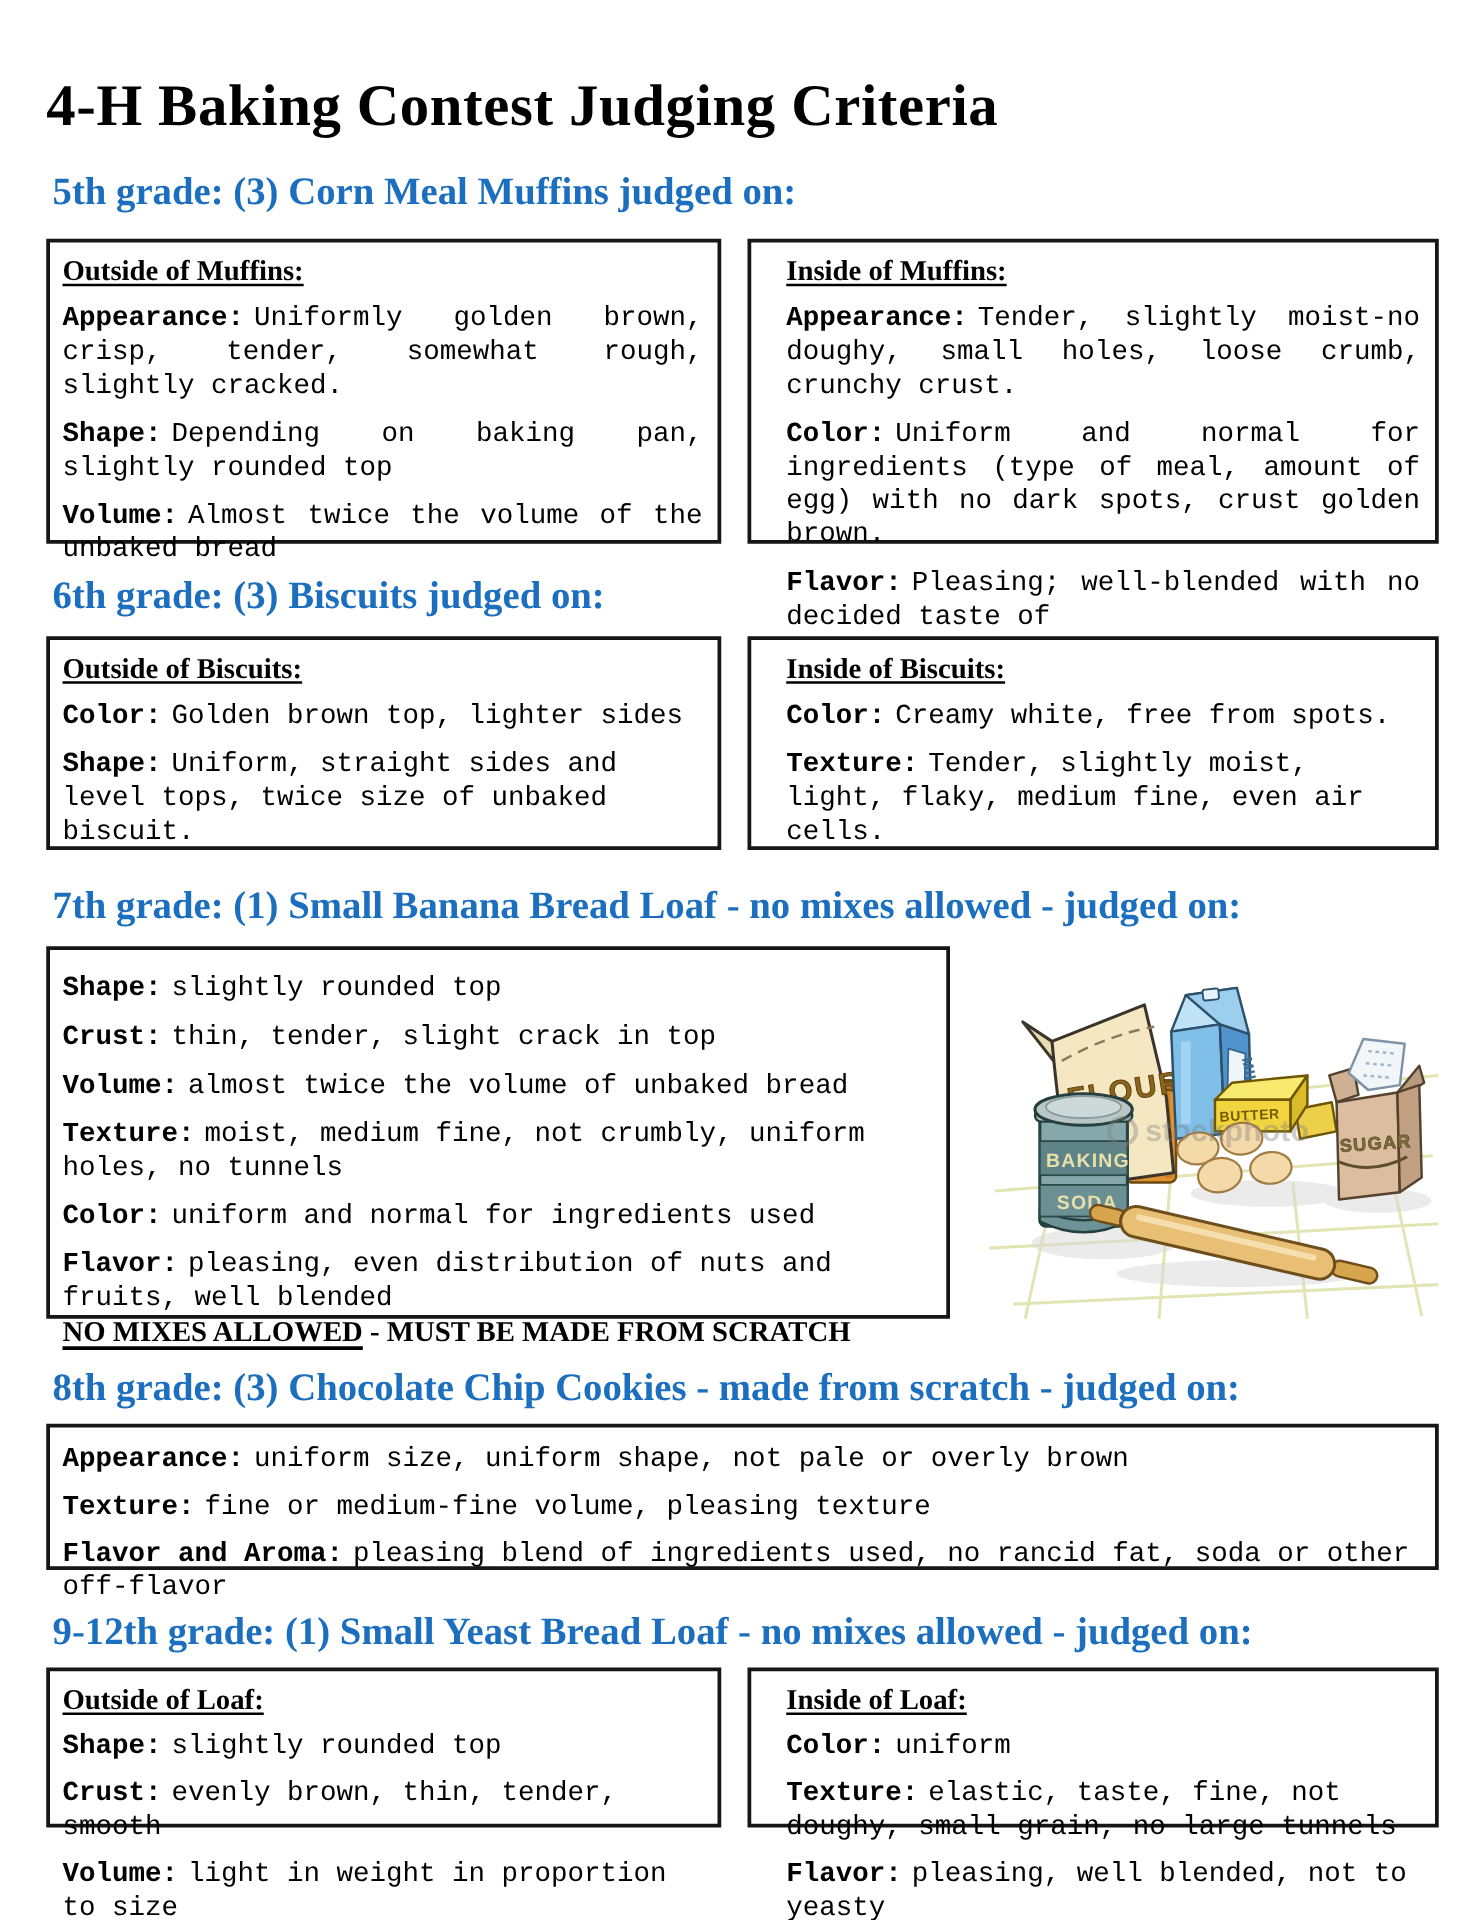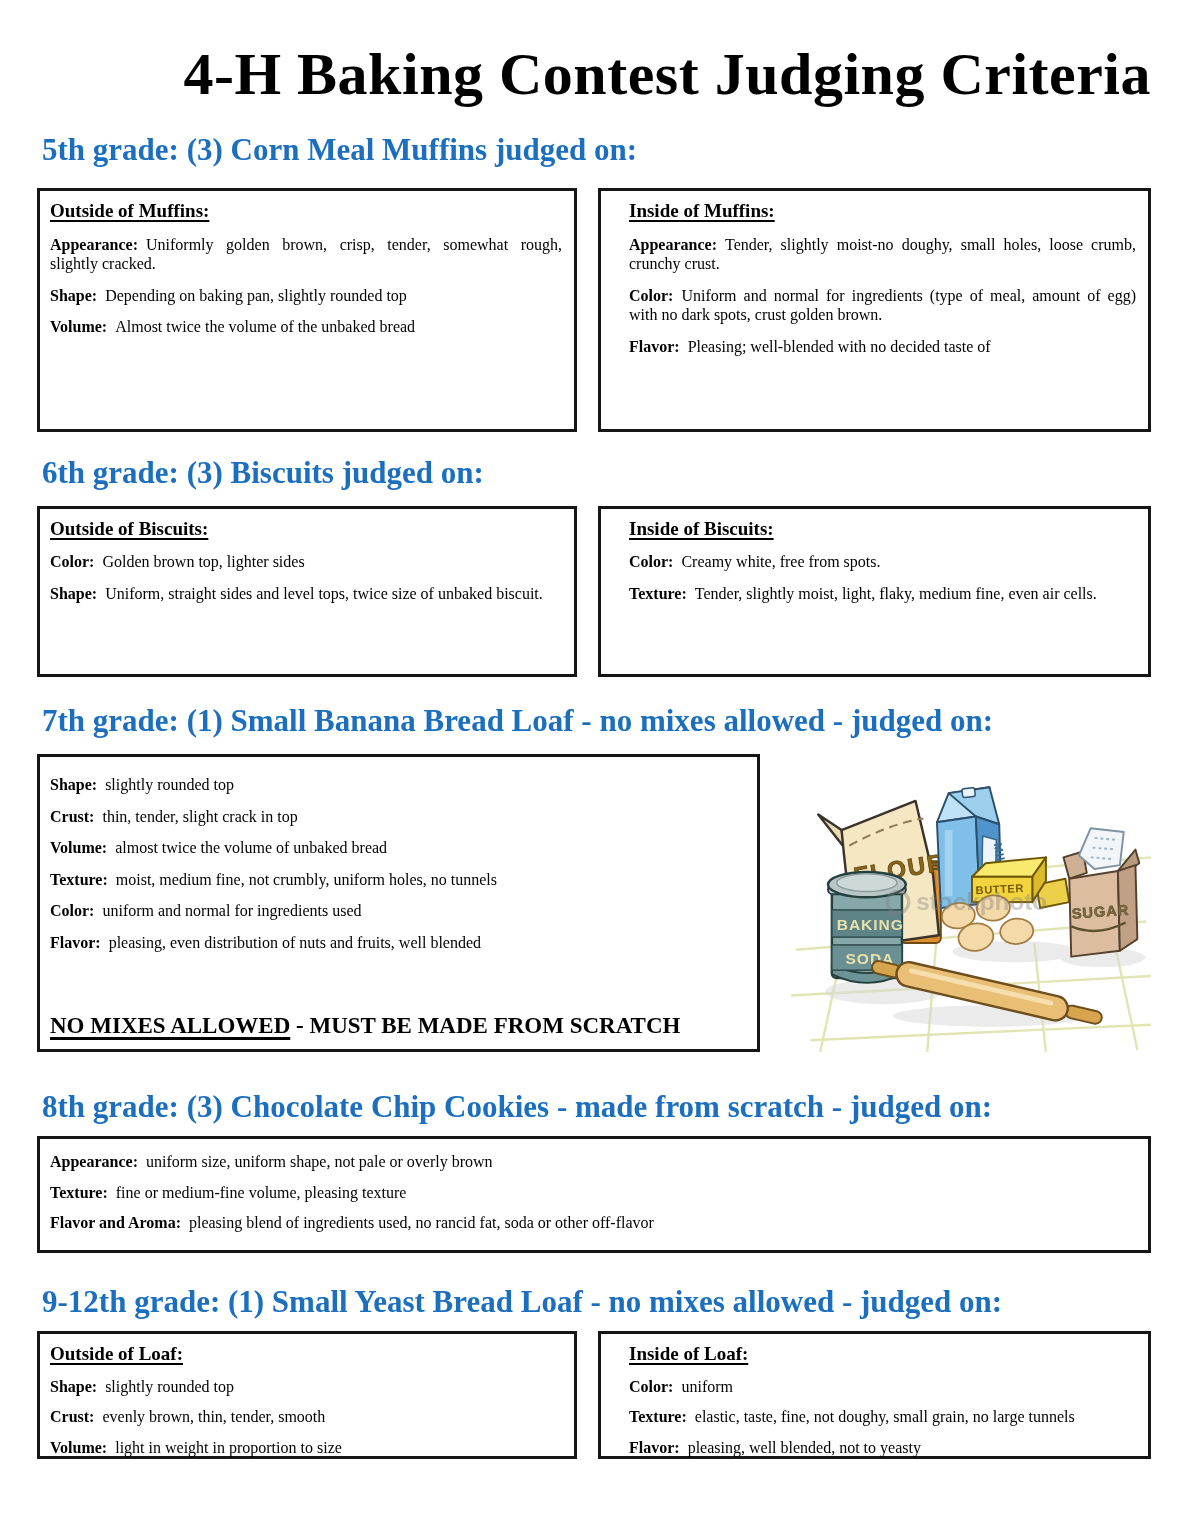--- a/index.html
+++ b/index.html
@@ -4,23 +4,23 @@
 <style>
   html,body { margin:0; padding:0; background:#ffffff; }
   body {
     width:1187px; height:1536px;
     font-family:"Liberation Serif", serif;
     color:#000; position:relative; overflow:hidden;
   }
   .page { padding:0 36px 0 37px; box-sizing:border-box; }
 
   .doc-title {
-    margin:40px 0 0 0;
-    text-align:right;
-    font-size:60px;
+    margin:58px 0 0 0;
+    text-align:left;
+    font-size:47px;
     font-weight:bold;
     letter-spacing:0.5px;
   }
 
   .sec-heading {
     color:#1b6fbe;
     font-size:31px;
     font-weight:bold;
     margin:22px 0 0 5px;
     line-height:1.25;
@@ -44,29 +44,29 @@
   }
   .w-left  { width:540px; flex:0 0 540px; }
   .w-right { width:553px; flex:0 0 553px;padding-left:28px; }
   .h244 { height:244px; }
   .h171 { height:171px; }
   .h298 { height:298px; }
   .h117 { height:117px; padding-top:2px; }
   .h174 { height:128px; }
 
   .box-title {
-    font-size:19px;
+    font-size:23px;
     font-weight:bold;
     text-decoration:underline;
     text-decoration-thickness:2px;
     text-underline-offset:3px;
     margin:3px 0 0 0;
     line-height:1.2;
   }
-  .item { font-size:16px; line-height:1.22; margin:12px 0 0 0; }
+  .item { font-size:22px; line-height:1.22; margin:12px 0 0 0;font-family:Liberation Mono, monospace; }
   .h117 .item { margin-top:11px; }
   .h174 .item { margin-top:11px; }
   .lbl { font-weight:bold; margin-right:8px; }
   .justify .item { text-align:justify; }
 
   .box7 { width:723px; flex:0 0 723px; display:flex; flex-direction:column; }
   .note { margin-top:auto; margin-bottom:4px; font-size:23px; font-weight:bold; }
   .note u { text-decoration-thickness:2.5px; text-underline-offset:4px; }
 
   .illo { width:380px; height:300px; margin-left:10px; margin-top:2px; }

